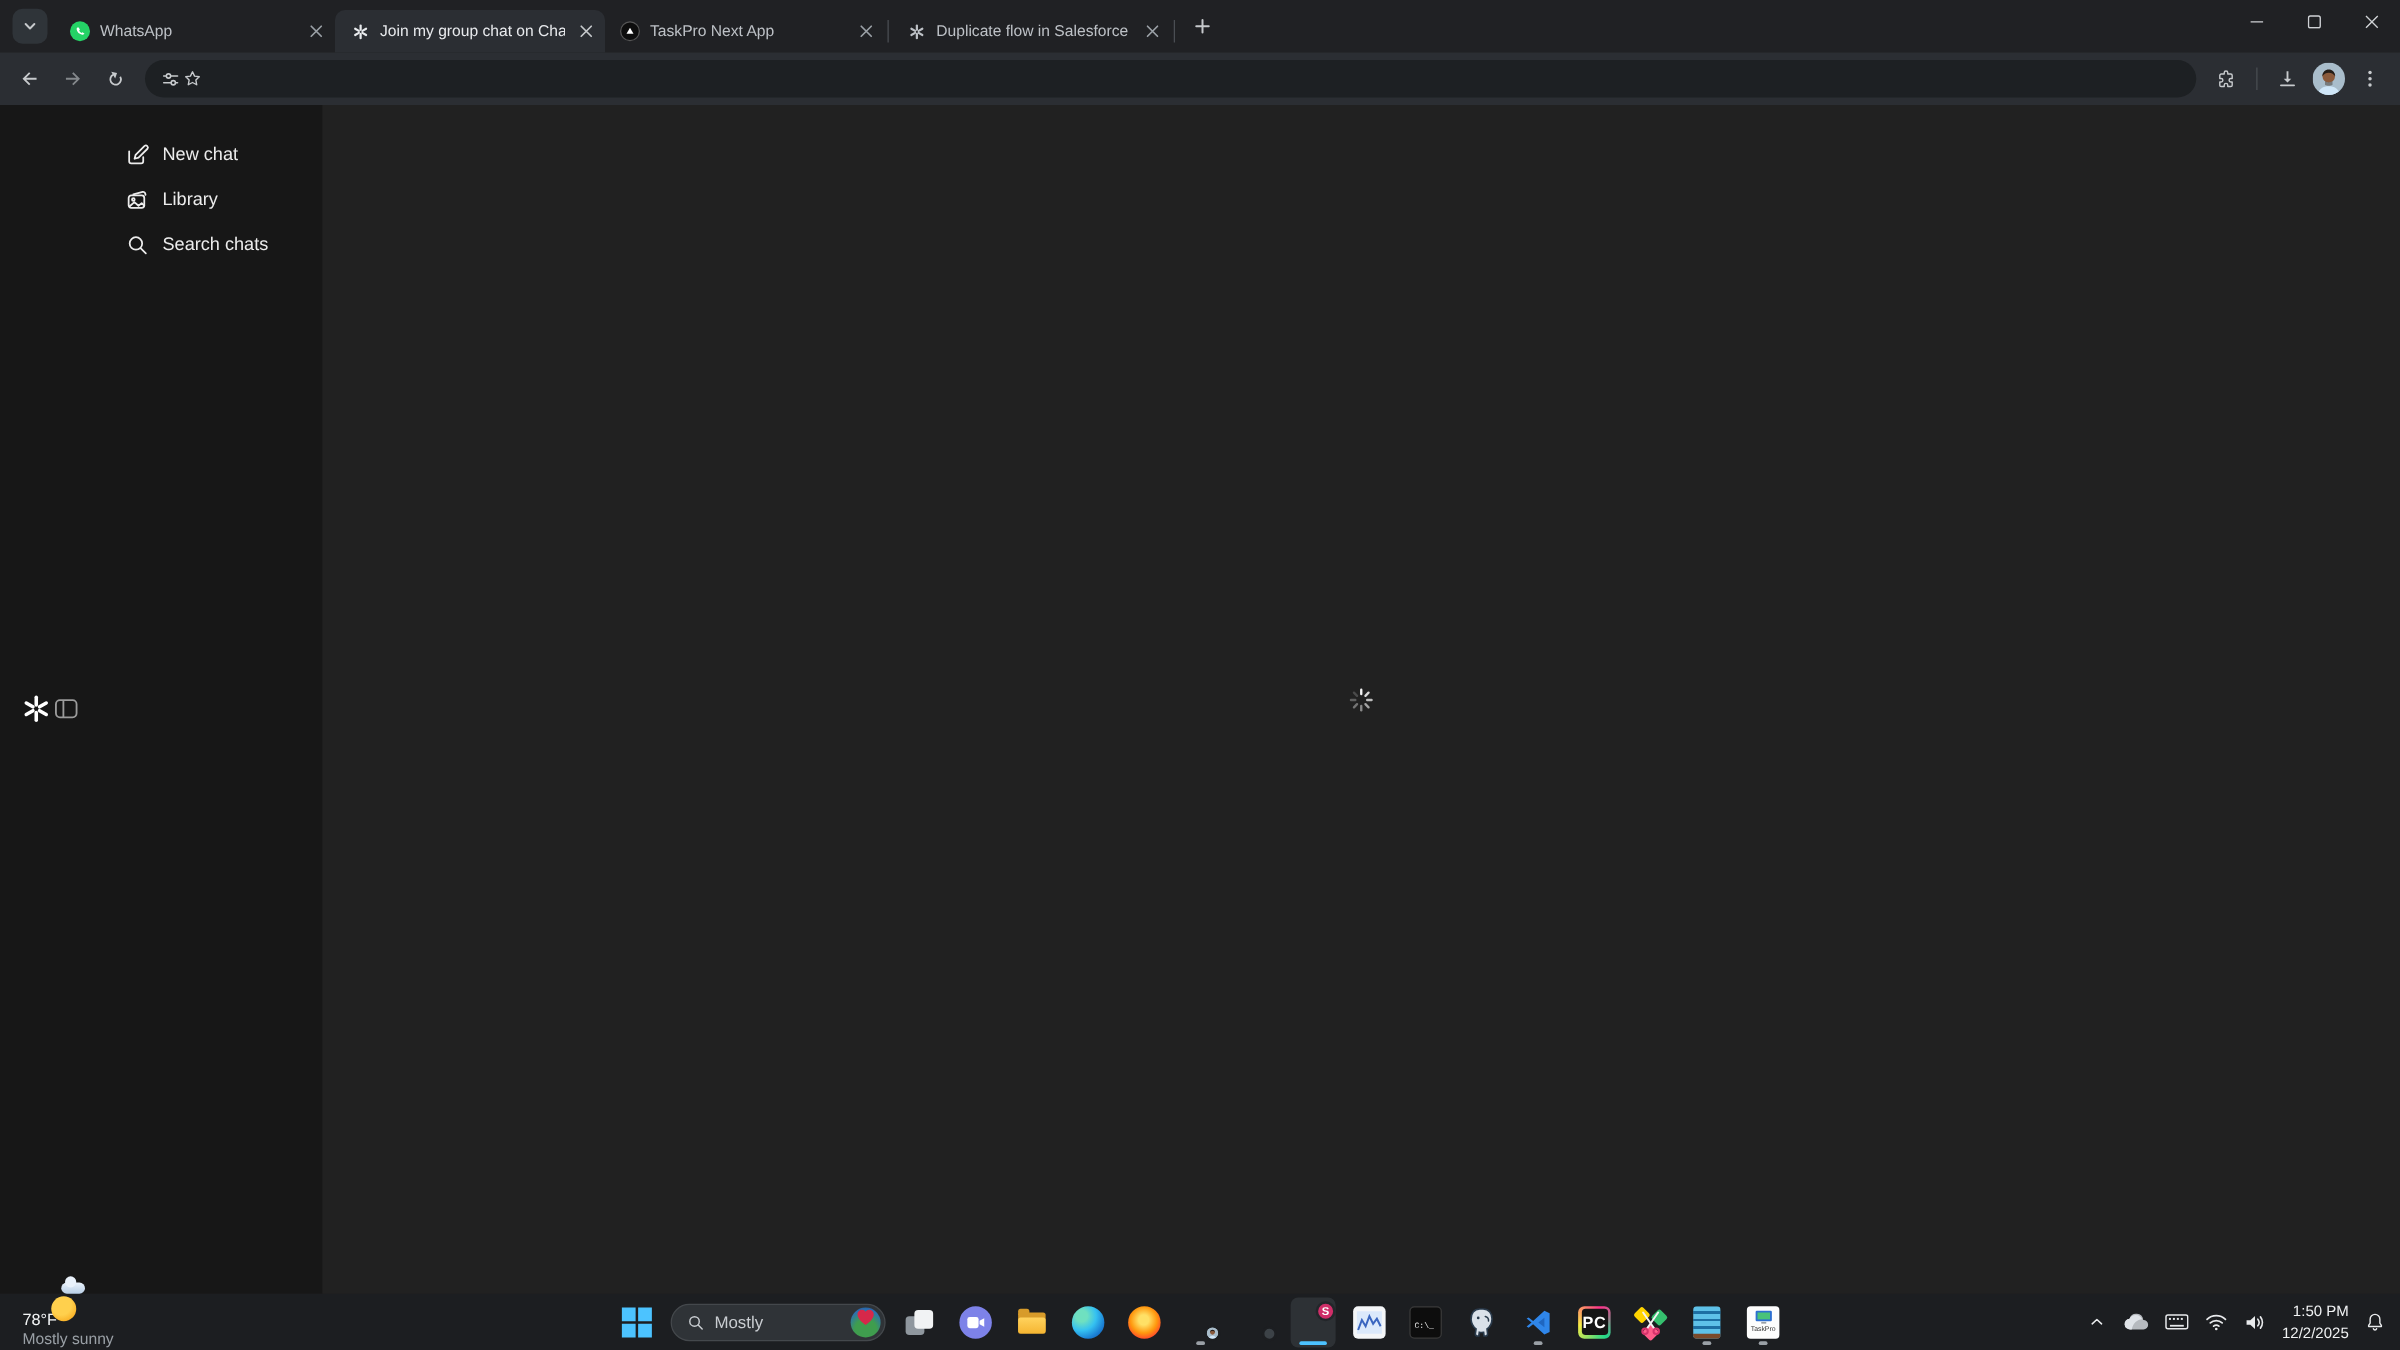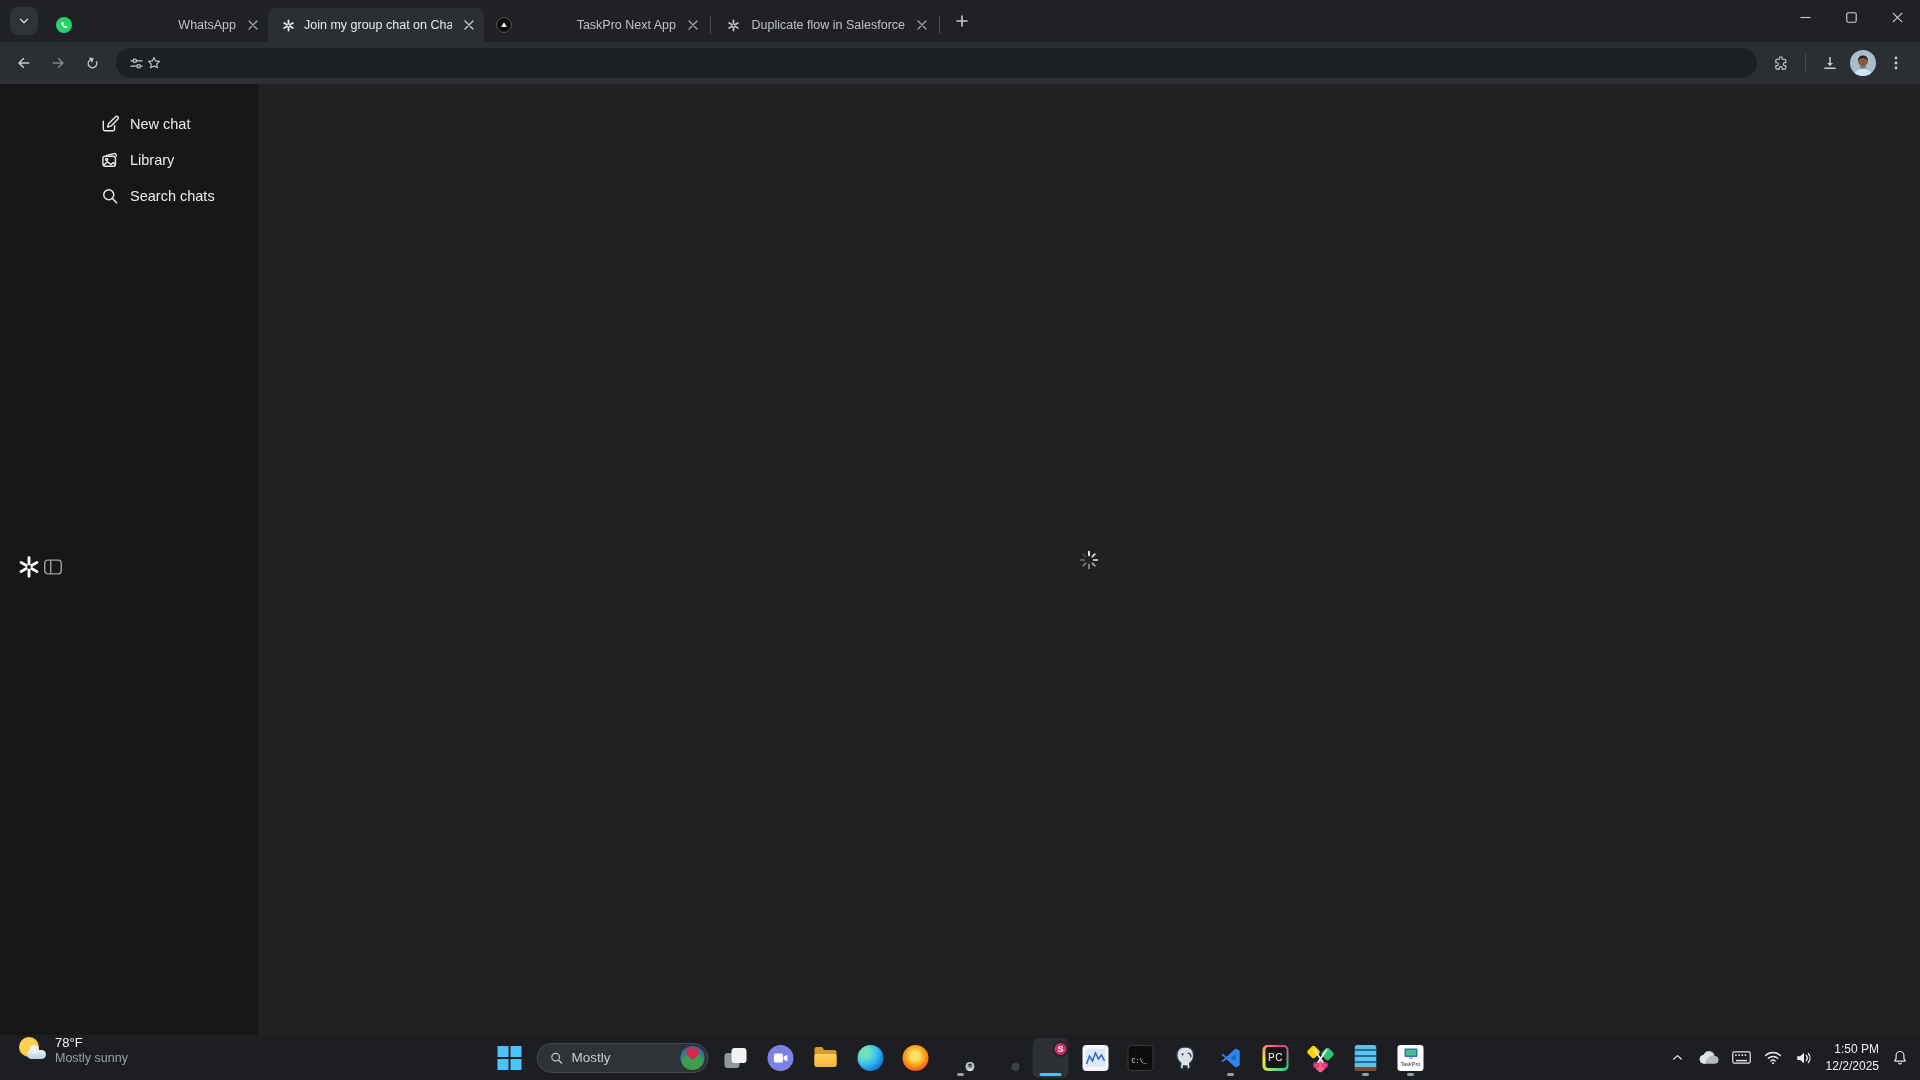--- a/index.html
+++ b/index.html
@@ -6,21 +6,21 @@
   html,body { width:1920px; height:1080px; overflow:hidden; background:#000; }
   body { font-family:"Liberation Sans", sans-serif; }
   .screen { position:relative; width:1920px; height:1080px; background:#212121; overflow:hidden; }
 
   
   .tabstrip { position:absolute; top:0; left:0; right:0; height:42px; background:#202124;
               display:flex; align-items:flex-end; padding-left:8px; }
   .tab-search-btn { width:28px; height:28px; border-radius:8px; background:#2f3439; margin:0 6px 7px 2px;
                     display:grid; place-items:center; flex:0 0 auto; }
   .tab { height:34px; display:flex; align-items:center; gap:8px; padding:0 6px 0 12px;
-         width:224px; border-radius:8px 8px 0 0; color:#bdc1c6; font-size:12.5px; flex:0 0 auto;text-align:right; }
+         width:224px; border-radius:8px 8px 0 0; color:#bdc1c6; font-size:12.5px; flex:0 0 auto; }
   .tab.active { background:#2b2e33; color:#e8eaed; width:216px; }
   .tab-title { flex:1; white-space:nowrap; overflow:hidden; text-overflow:clip; }
   .tab-close { width:18px; height:18px; border-radius:50%; display:grid; place-items:center; flex:0 0 auto; }
   .tab-sep { width:1px; height:18px; background:#4a4e53; margin:0 2px 8px 2px; flex:0 0 auto; }
   .new-tab-btn { width:28px; height:28px; border-radius:50%; display:grid; place-items:center; margin:0 0 7px 6px; }
   .favicon { width:16px; height:16px; flex:0 0 auto; display:grid; place-items:center; }
   .wa-icon { width:16px; height:16px; border-radius:50%; background:#25d366; display:grid; place-items:center; }
   .next-icon { width:16px; height:16px; border-radius:50%; background:#0d0d0d; border:1px solid #555;
                display:grid; place-items:center; }
   .win-controls { margin-left:auto; align-self:flex-start; display:flex; }
@@ -44,21 +44,21 @@
   .sb-items { margin-top:22px; padding:0 10px; display:flex; flex-direction:column; }
   .sb-item { height:36px; display:flex; align-items:center; gap:10px; padding:0 10px; border-radius:10px;
              color:#ececec; font-size:14.5px; }
   .sb-item .ic { width:20px; height:20px; display:grid; place-items:center; }
   .main { flex:1; background:#212121; display:grid; place-items:center; }
   @keyframes spin { to { transform:rotate(360deg); } }
   .spinner { width:22px; height:22px; animation:spin 0.9s steps(8) infinite; }
 
   
   .taskbar { position:absolute; left:0; right:0; bottom:0; height:45px; background:#1c1e21; }
-  .weather { position:absolute; left:8px; top:0; bottom:0; display:flex; align-items:flex-start; gap:9px; padding:0 10px; }
+  .weather { position:absolute; left:8px; top:0; bottom:0; display:flex; align-items:center; gap:9px; padding:0 10px;flex-direction:column; }
   .wx-icon { position:relative; width:28px; height:28px; }
   .wx-sun { position:absolute; left:1px; top:2px; width:20px; height:20px; border-radius:50%;
             background:radial-gradient(circle at 40% 35%, #ffd04d 0 45%, #f59b0b 100%); }
   .wx-cloud { position:absolute; right:0; bottom:4px; width:19px; height:9px; border-radius:8px;
               background:linear-gradient(180deg,#e9f1fa,#b9cfe6); }
   .wx-cloud::before { content:""; position:absolute; left:3px; top:-5px; width:9px; height:9px; border-radius:50%;
                       background:#e9f1fa; }
   .wx-text { line-height:1.25; }
   .wx-temp { font-size:13px; color:#f2f4f5; }
   .wx-cond { font-size:12.5px; color:#9aa0a6; }
@@ -103,21 +103,21 @@
   .firefox-disc { width:26px; height:26px; border-radius:50%;
     background:radial-gradient(circle at 48% 42%, #ffe066 0 20%, #ff980e 52%, #ff3b30 80%, #c2185b 100%); }
   .graph-app { width:26px; height:26px; border-radius:4px; background:#f4f6f8; display:grid; place-items:center; }
   .graph-inner { width:20px; height:18px; background:#dbe9fb; position:relative; overflow:hidden; }
   .term-app { width:26px; height:26px; border-radius:4px; background:#0d0d0d; border:1px solid #3a3a3a;
               padding:3px 0 0 3px; }
   .term-text { font-family:"Liberation Mono", monospace; font-size:6.5px; color:#e8e8e8; letter-spacing:0; }
   .pycharm-app { width:26px; height:26px; border-radius:5px; padding:2.5px;
     background:conic-gradient(from 140deg, #21d789, #f8ec45, #ff318c, #21d789); }
   .pycharm-inner { width:100%; height:100%; background:#151515; border-radius:3px; display:grid; place-items:center; }
-  .pycharm-inner span { color:#fff; font-size:10px; font-weight:normal; letter-spacing:0.5px; }
+  .pycharm-inner span { color:#fff; font-size:13px; font-weight:bold; letter-spacing:0.5px; }
   .snip-app { width:26px; height:26px; position:relative; }
   .snip-d { position:absolute; width:10px; height:10px; transform:rotate(45deg); border-radius:2px; }
   .snip-y { left:1px; top:2px; background:#ffd400; }
   .snip-g { right:1px; top:4px; background:#35c06f; }
   .snip-p { left:8px; bottom:0; background:#ff5c8a; }
   .notepad-app { width:22px; height:26px; margin:0 2px; border-radius:3px; background:#5ec1e8; position:relative; overflow:hidden;
     background-image:repeating-linear-gradient(180deg, transparent 0 4px, #1d6fa3 4px 6px); }
   .notepad-app::after { content:""; position:absolute; left:0; right:0; bottom:0; height:4px; background:#7a4a2b; }
   .taskpro-app { width:26px; height:26px; border-radius:3px; background:#fdfdfd; display:flex; flex-direction:column;
                  align-items:center; justify-content:center; gap:1px; }

